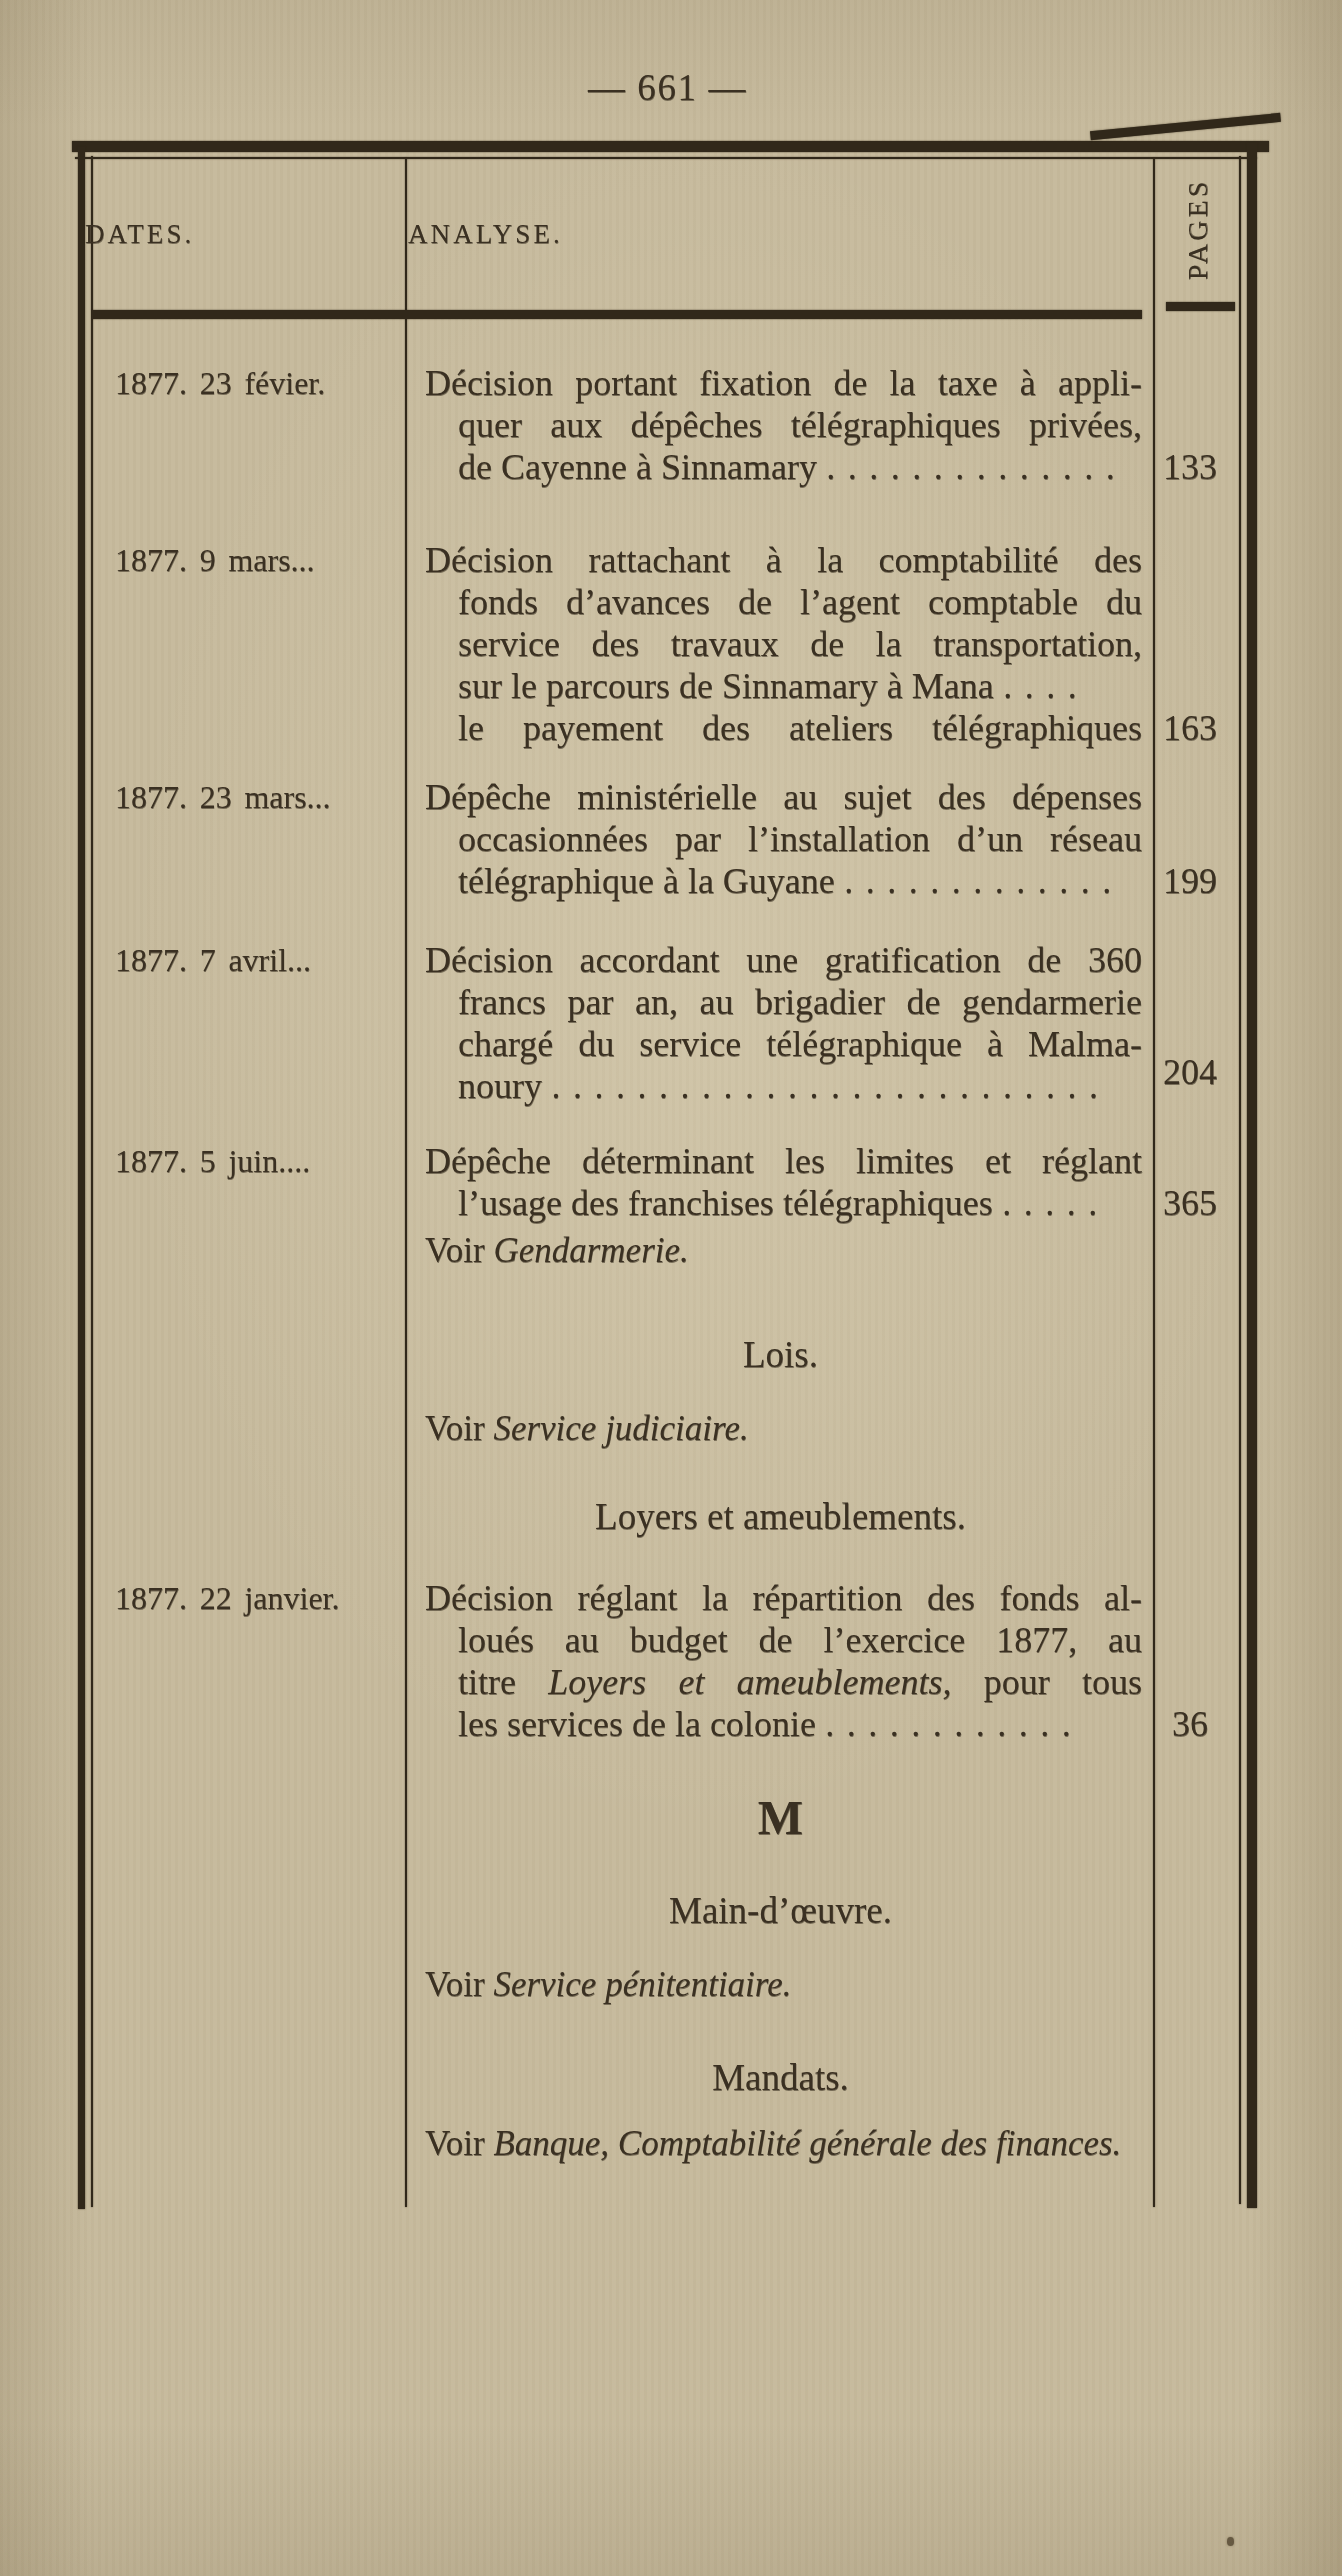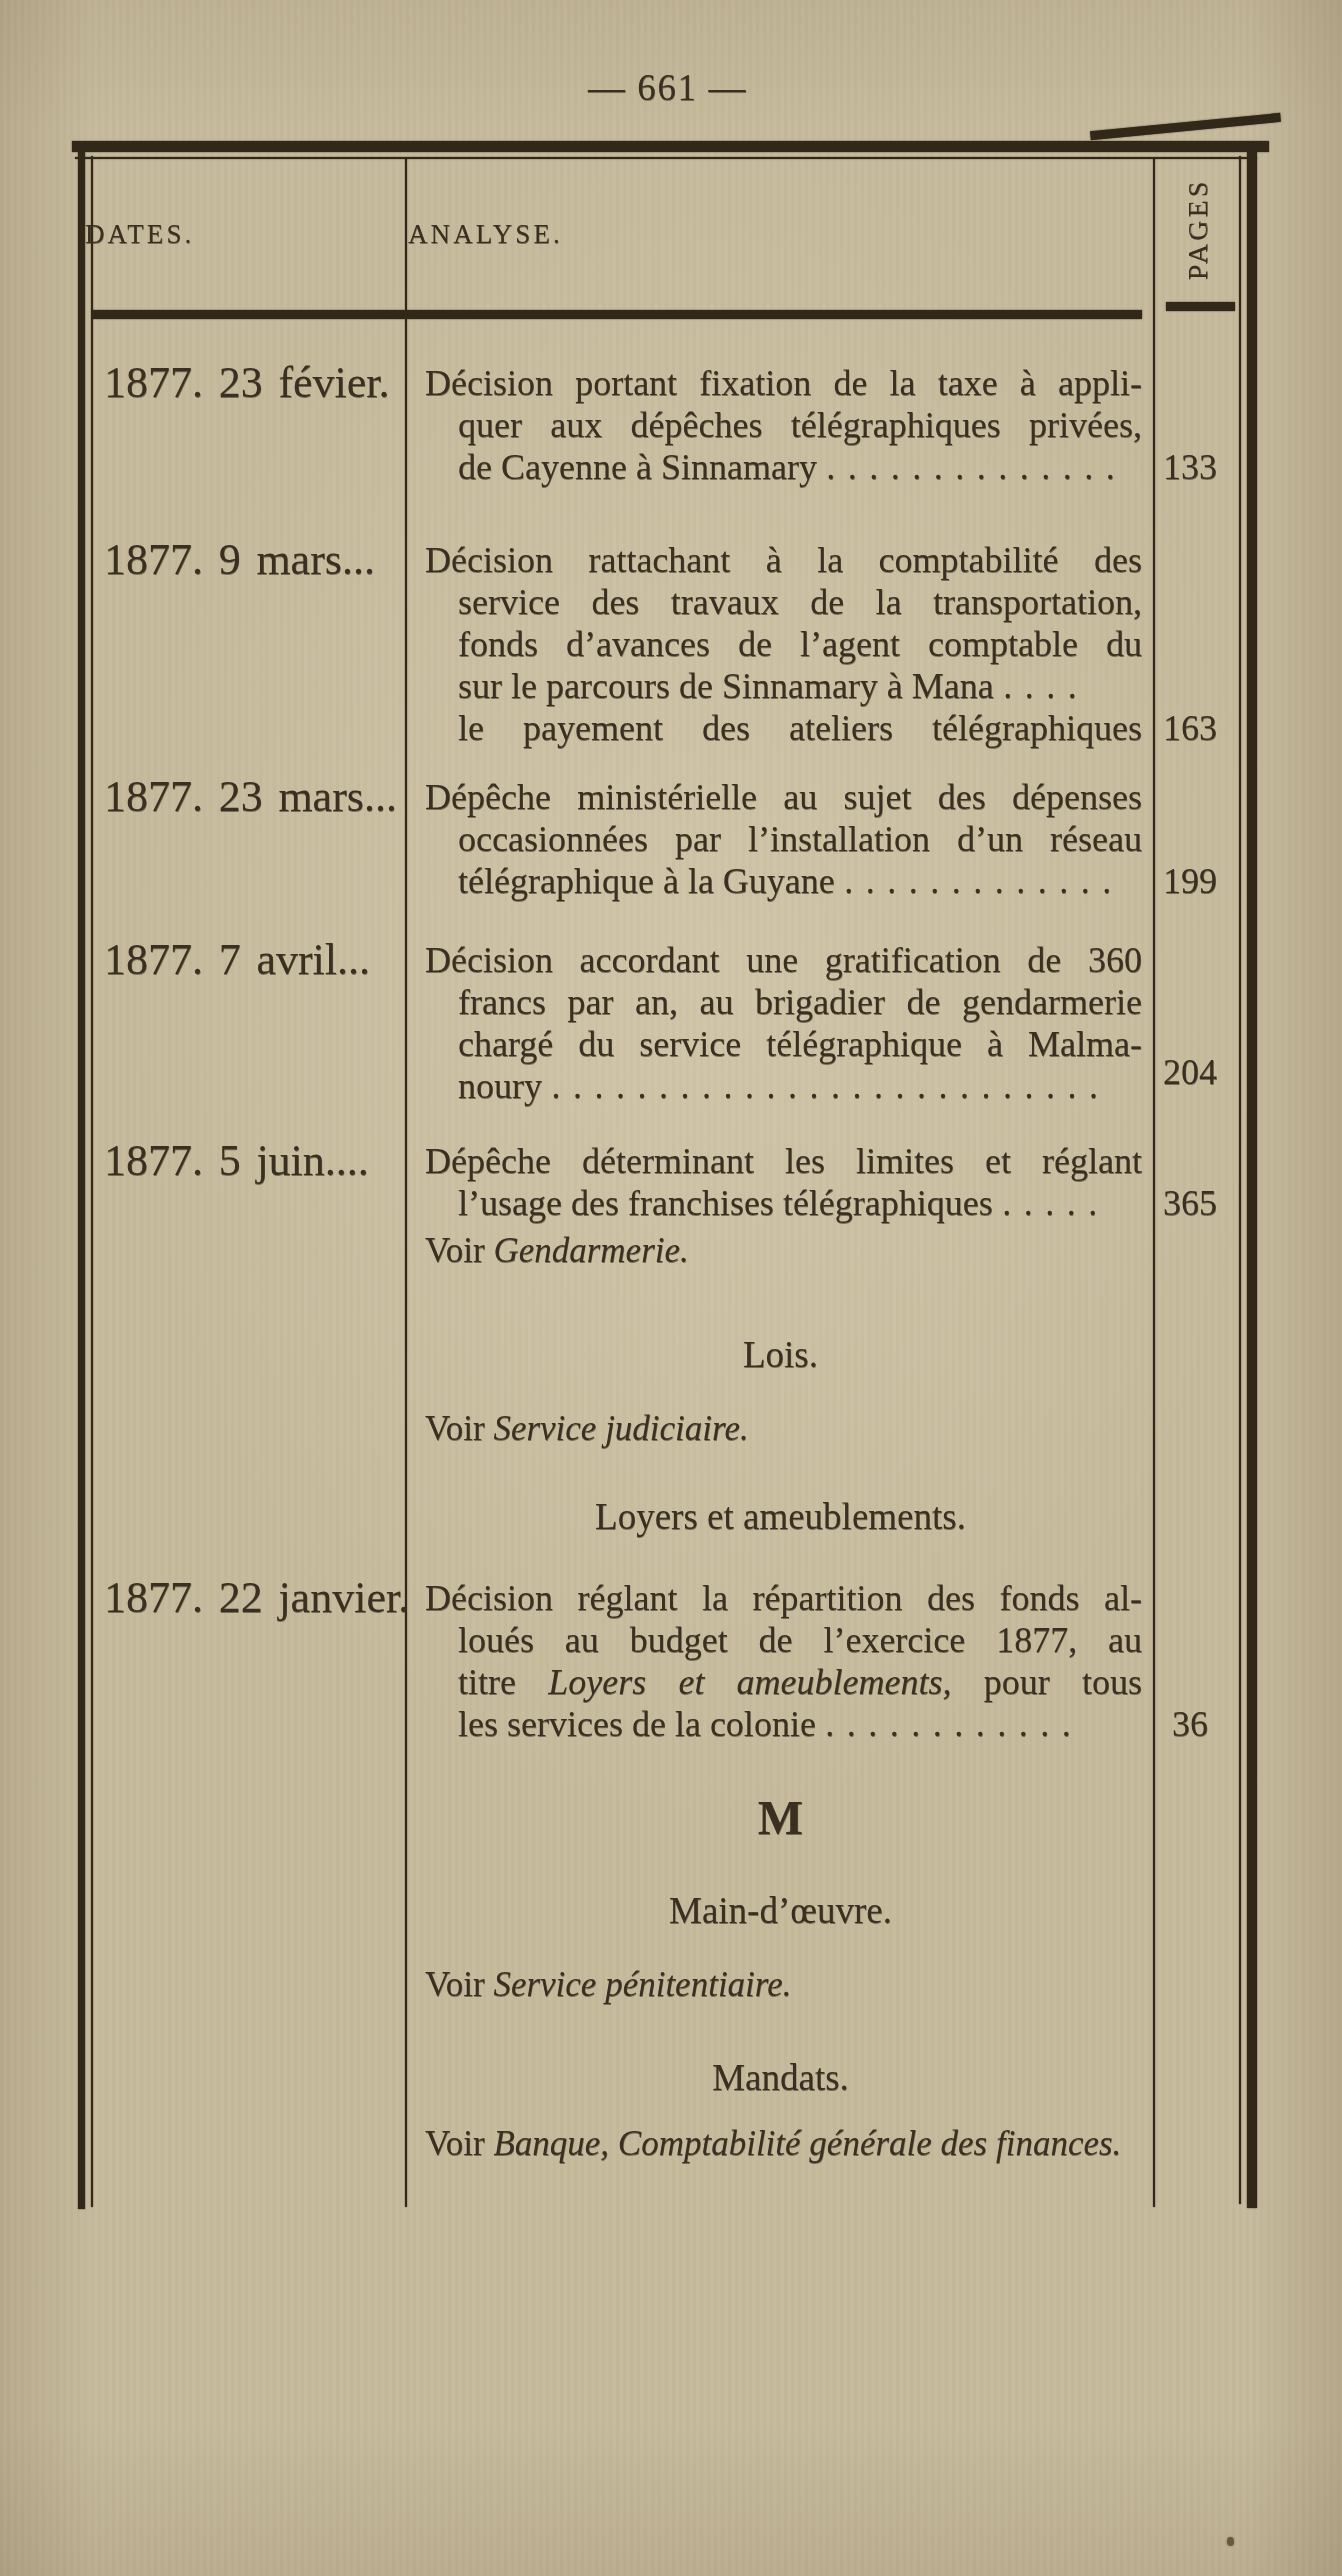--- a/index.html
+++ b/index.html
@@ -41,22 +41,22 @@
 
   .colhead{ position:absolute;font-size:27px;letter-spacing:3.1px;line-height:33px; }
   .dates-h  {left:85px; top:218px;width:256px;text-align:left;}
   .analyse-h{left:408px; top:218px;width:711px;text-align:left;}
   .pages-h  {left:1139px;top:175px;width:117px;height:109px;
              display:flex;align-items:center;justify-content:center;
              transform:rotate(-90deg);font-size:28px;}
 
   .entry{ position:absolute;left:0;width:1343px; }
   .date{
-    position:absolute;left:104px;top:0;width:290px;
-    font-size:44px;line-height:42px;word-spacing:4.7px;white-space:nowrap;
+    position:absolute;left:115px;top:0;width:290px;
+    font-size:32px;line-height:42px;word-spacing:4.7px;white-space:nowrap;
   }
   .analyse{ position:absolute;left:425px;top:0;width:717px;font-size:36px; }
   .line{ line-height:42px; }
   .line.cont{ margin-left:33px; }
   .line.j{ text-align:justify;text-align-last:justify; }
   .line.nw{ white-space:nowrap; }
   .dots{ letter-spacing:12.5px;margin-left:9.4px; }
   .pagenum{ position:absolute;left:1157px;width:66px;text-align:center;
             font-size:36px;line-height:42px; }
 
@@ -100,22 +100,22 @@
         <div class="line cont j">quer aux dépêches télégraphiques privées,</div>
         <div class="line cont nw"><span>de Cayenne à Sinnamary</span><span class="dots">..............</span></div>
       </div>
       <div class="pagenum ink" style="top:84px">133</div>
     </div>
 
     <div class="entry" style="top:539px">
       <div class="date ink">1877. 9 mars...</div>
       <div class="analyse ink">
         <div class="line j">Décision rattachant à la comptabilité des</div>
+        <div class="line cont j">fonds d’avances de l’agent comptable du</div>
         <div class="line cont j">service des travaux de la transportation,</div>
-        <div class="line cont j">fonds d’avances de l’agent comptable du</div>
         <div class="line cont nw"><span>sur le parcours de Sinnamary à Mana</span><span class="dots">....</span></div>
         <div class="line cont j">le payement des ateliers télégraphiques</div>
       </div>
       <div class="pagenum ink" style="top:168px">163</div>
     </div>
 
     <div class="entry" style="top:776px">
       <div class="date ink">1877. 23 mars...</div>
       <div class="analyse ink">
         <div class="line j">Dépêche ministérielle au sujet des dépenses</div>

